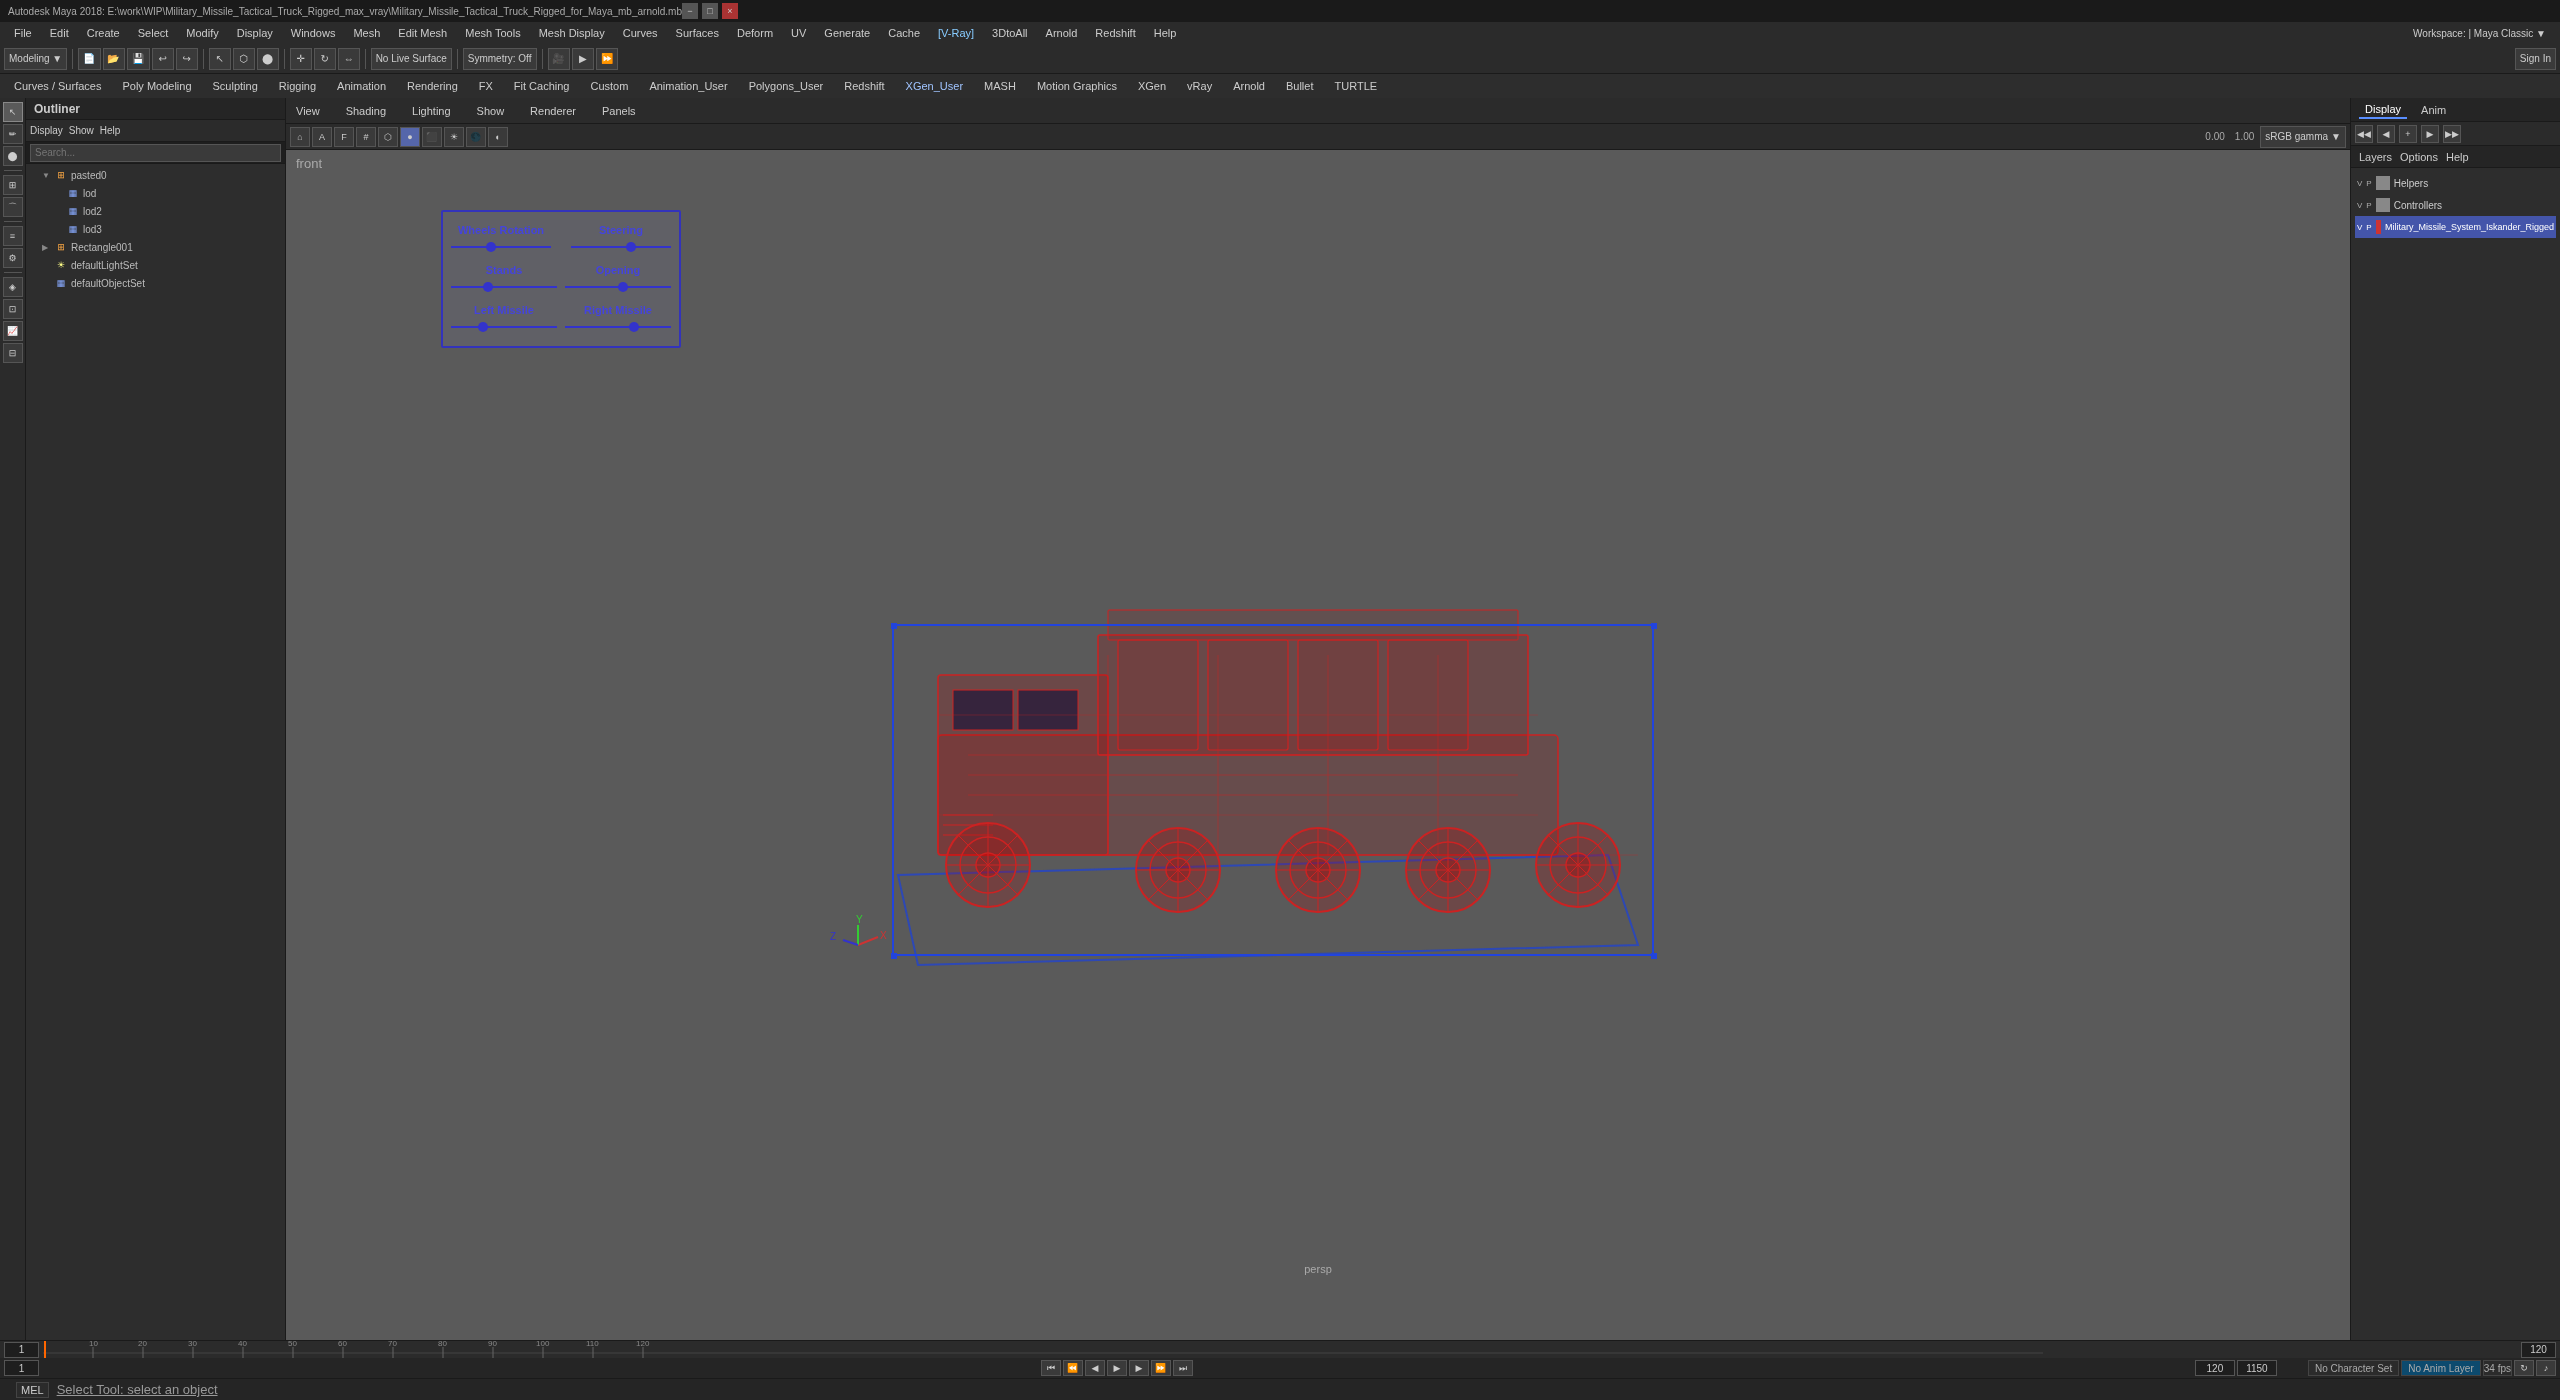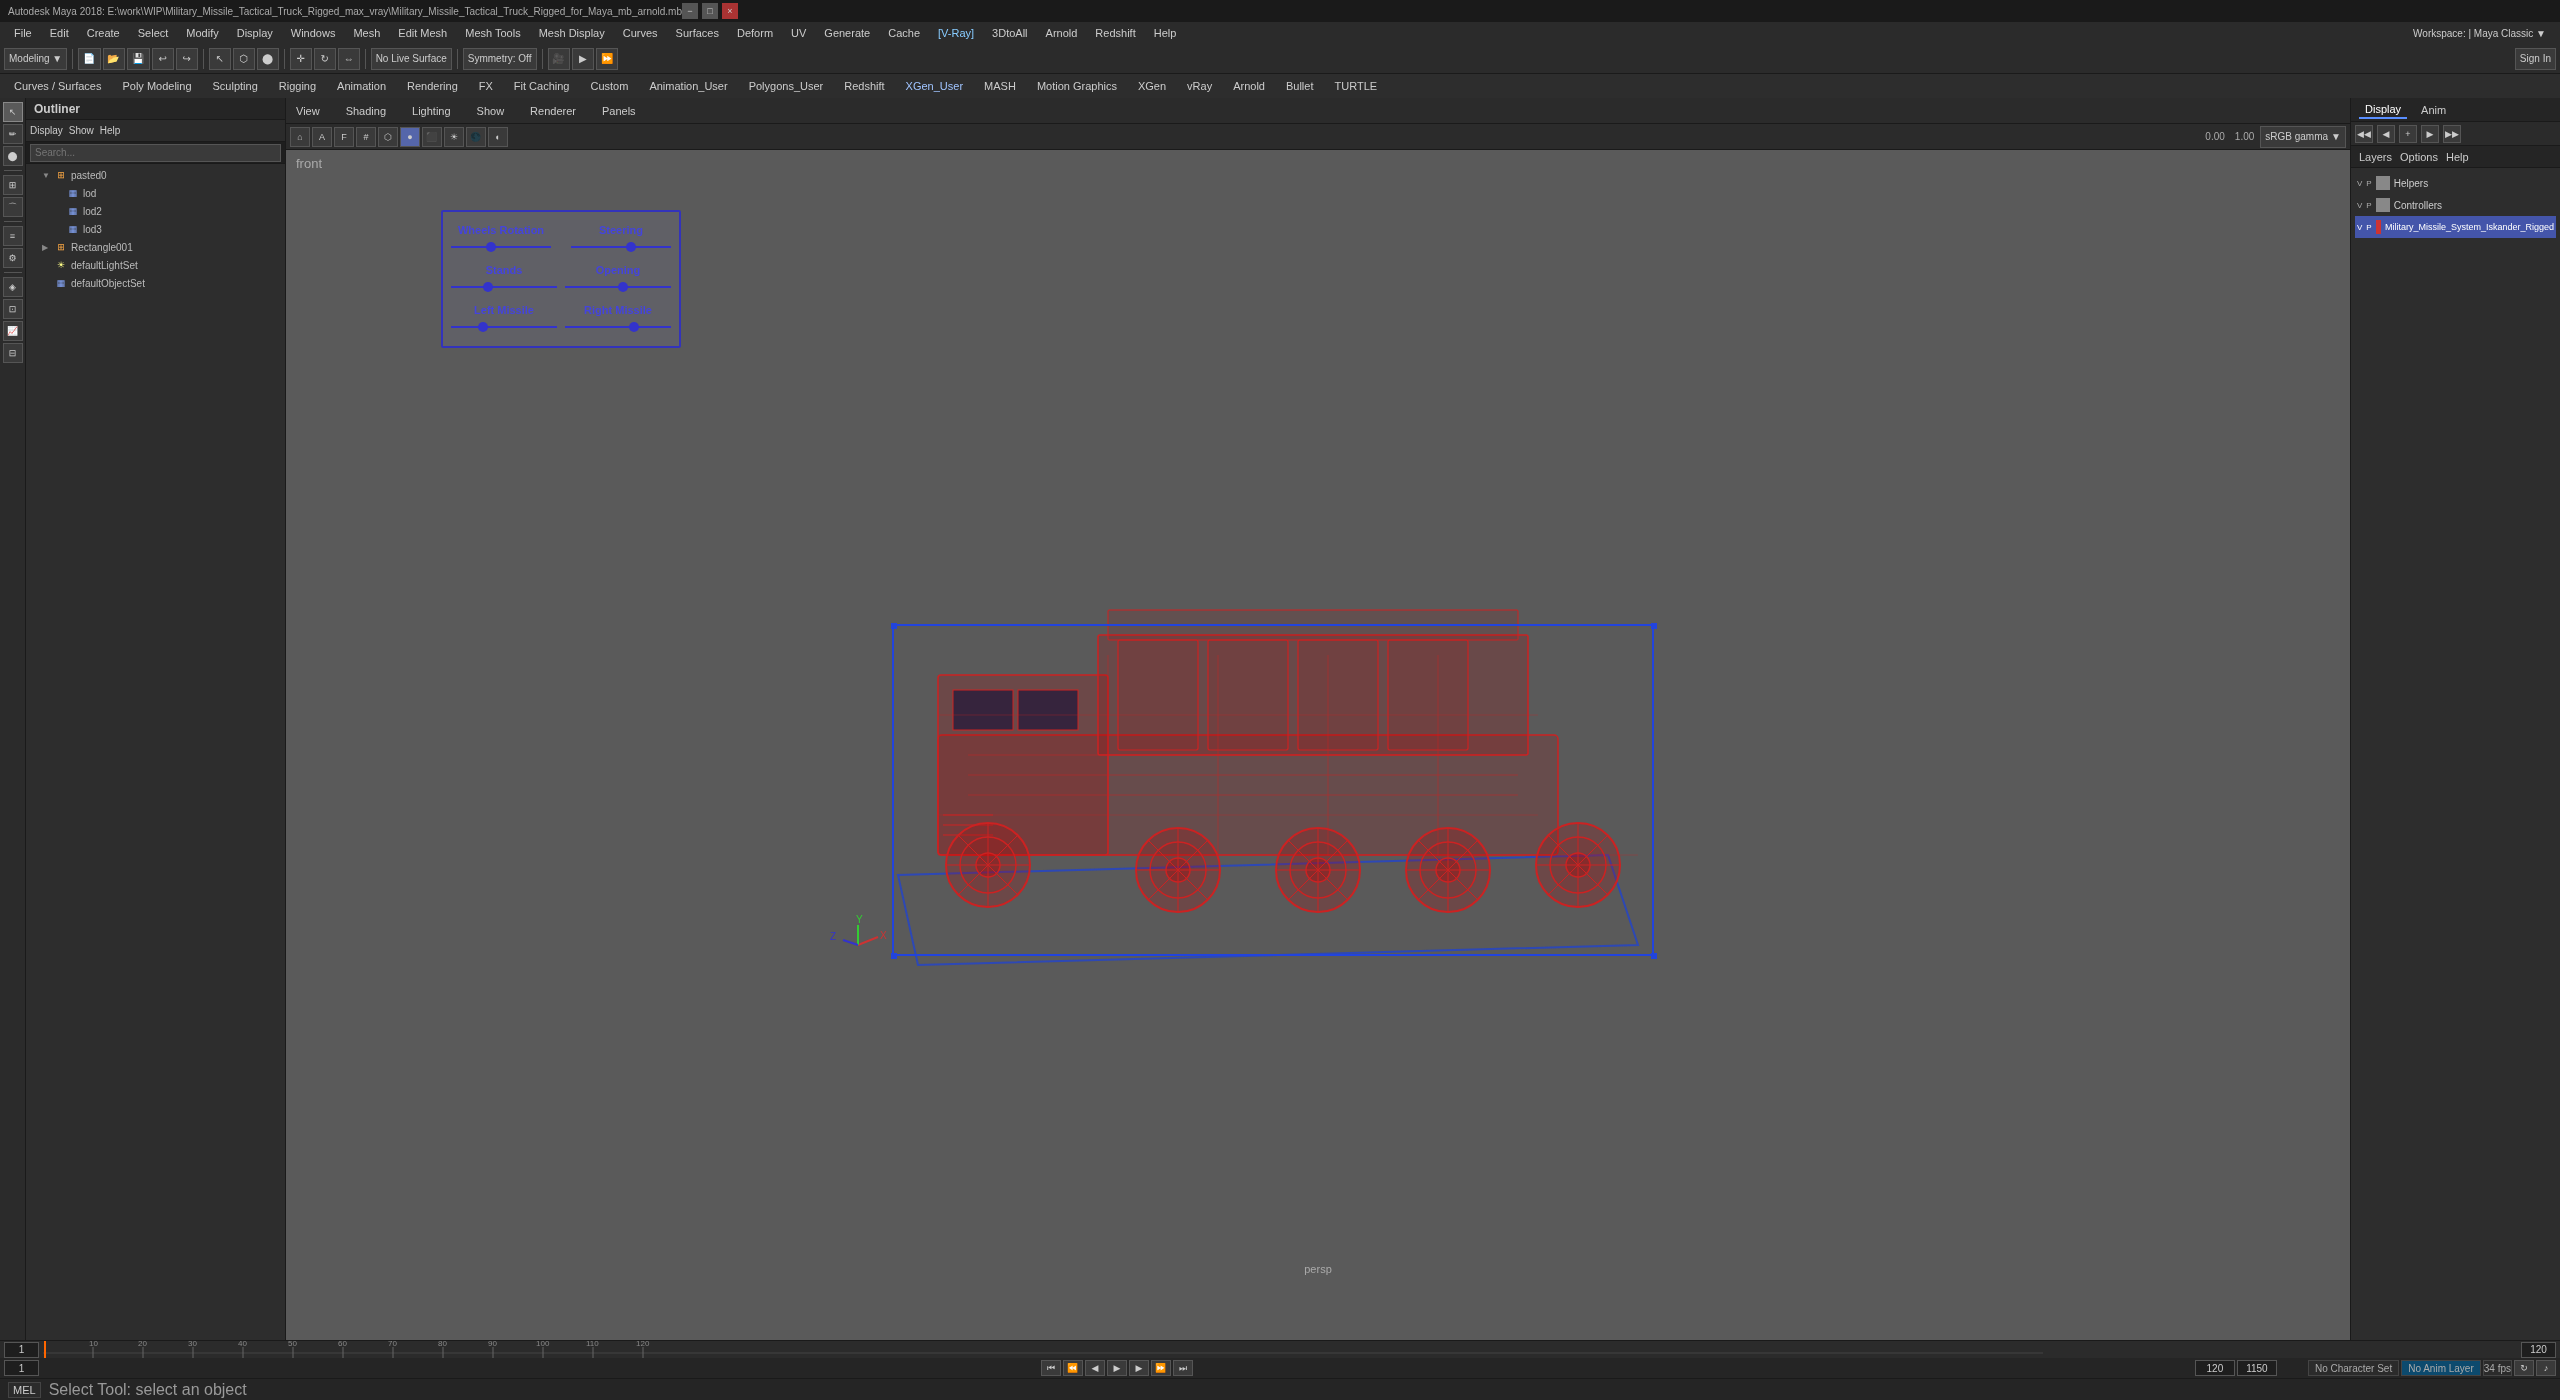--- a/index.html
+++ b/index.html
@@ -436,39 +436,40 @@
     
     #status-bar {
       position: absolute;
       bottom: 0;
       left: 0;
       right: 0;
       height: 22px;
       background: #252525;
       display: flex;
       align-items: center;
-      padding: 0 8px;
+      padding: 0 16px;
       gap: 8px;
       border-top: 1px solid #1a1a1a;
       z-index: 99;
     }
     .status-tag {
       font-size: 11px;
       color: #ccc;
       padding: 0 4px;
       background: #2b2b2b;
       border: 1px solid #444;
       height: 16px;
       display: flex;
       align-items: center;
     }
     #status-message {
       flex: 1;
-      font-size: 16px;
+      font-size: 13px;
       color: #999;
+      text-decoration: underline;
     }
 
     
     #timeline {
       position: absolute;
       bottom: 22px;
       left: 0;
       right: 0;
       height: 38px;
       background: #2b2b2b;

